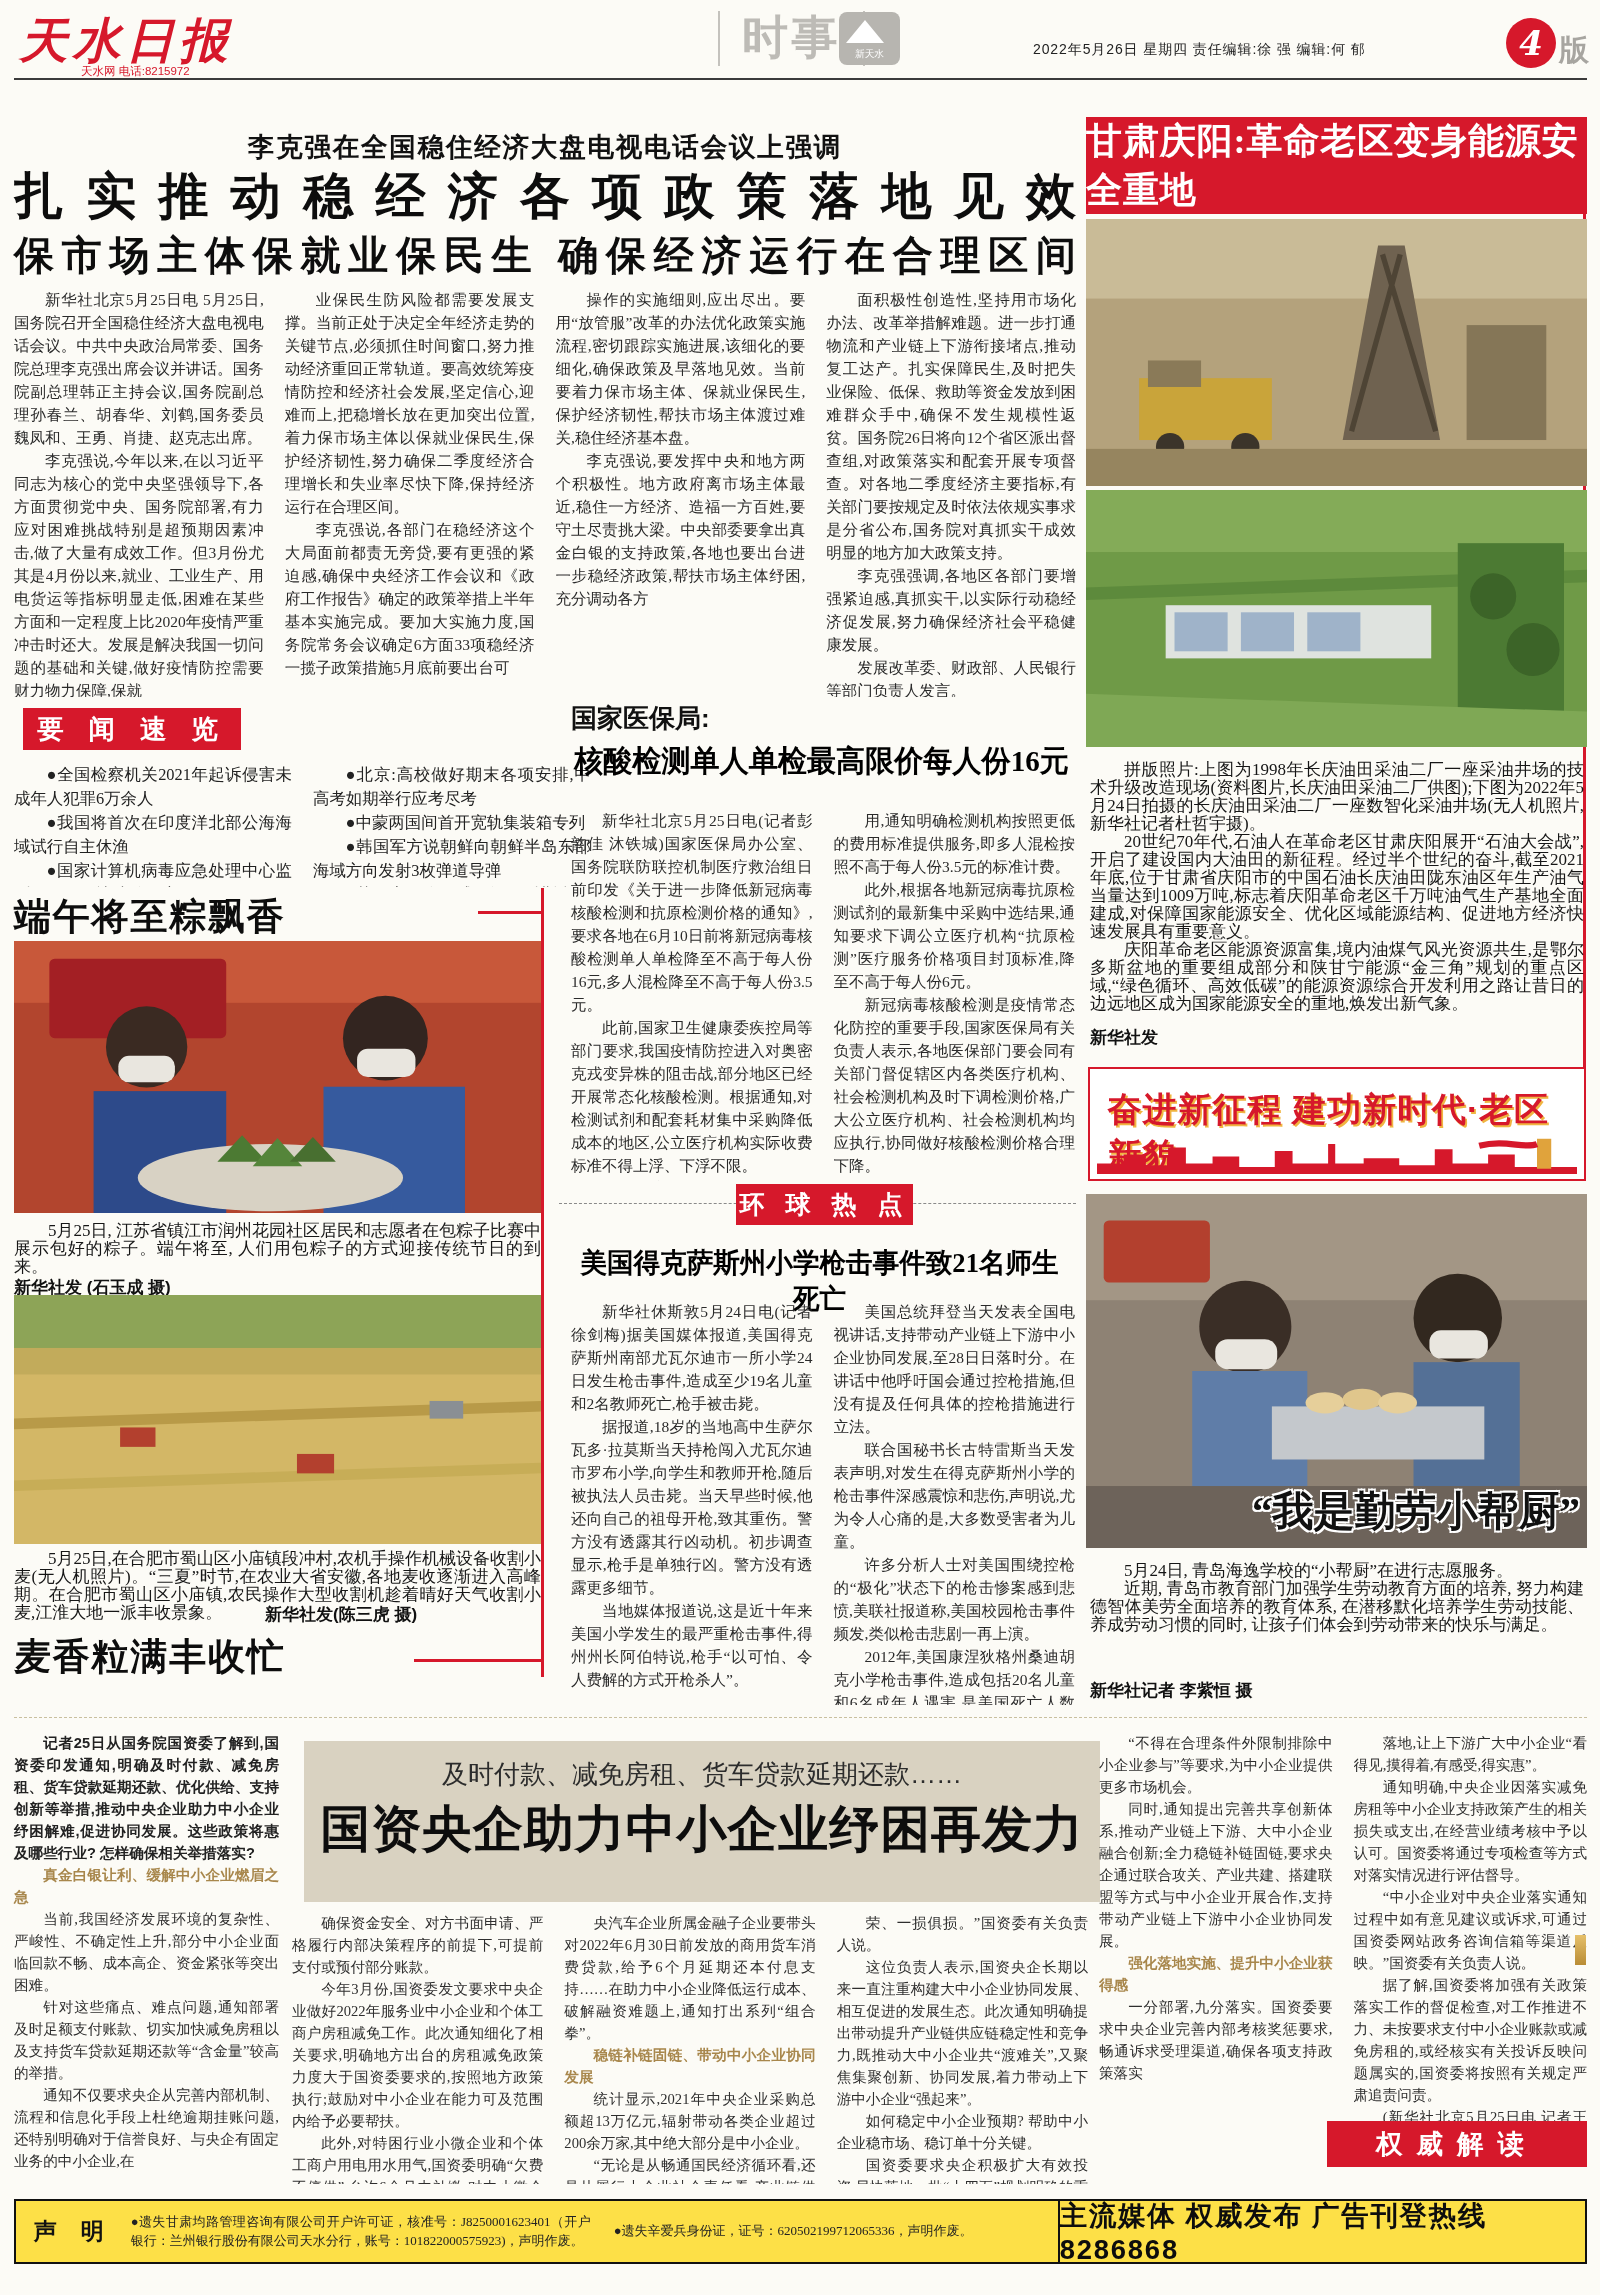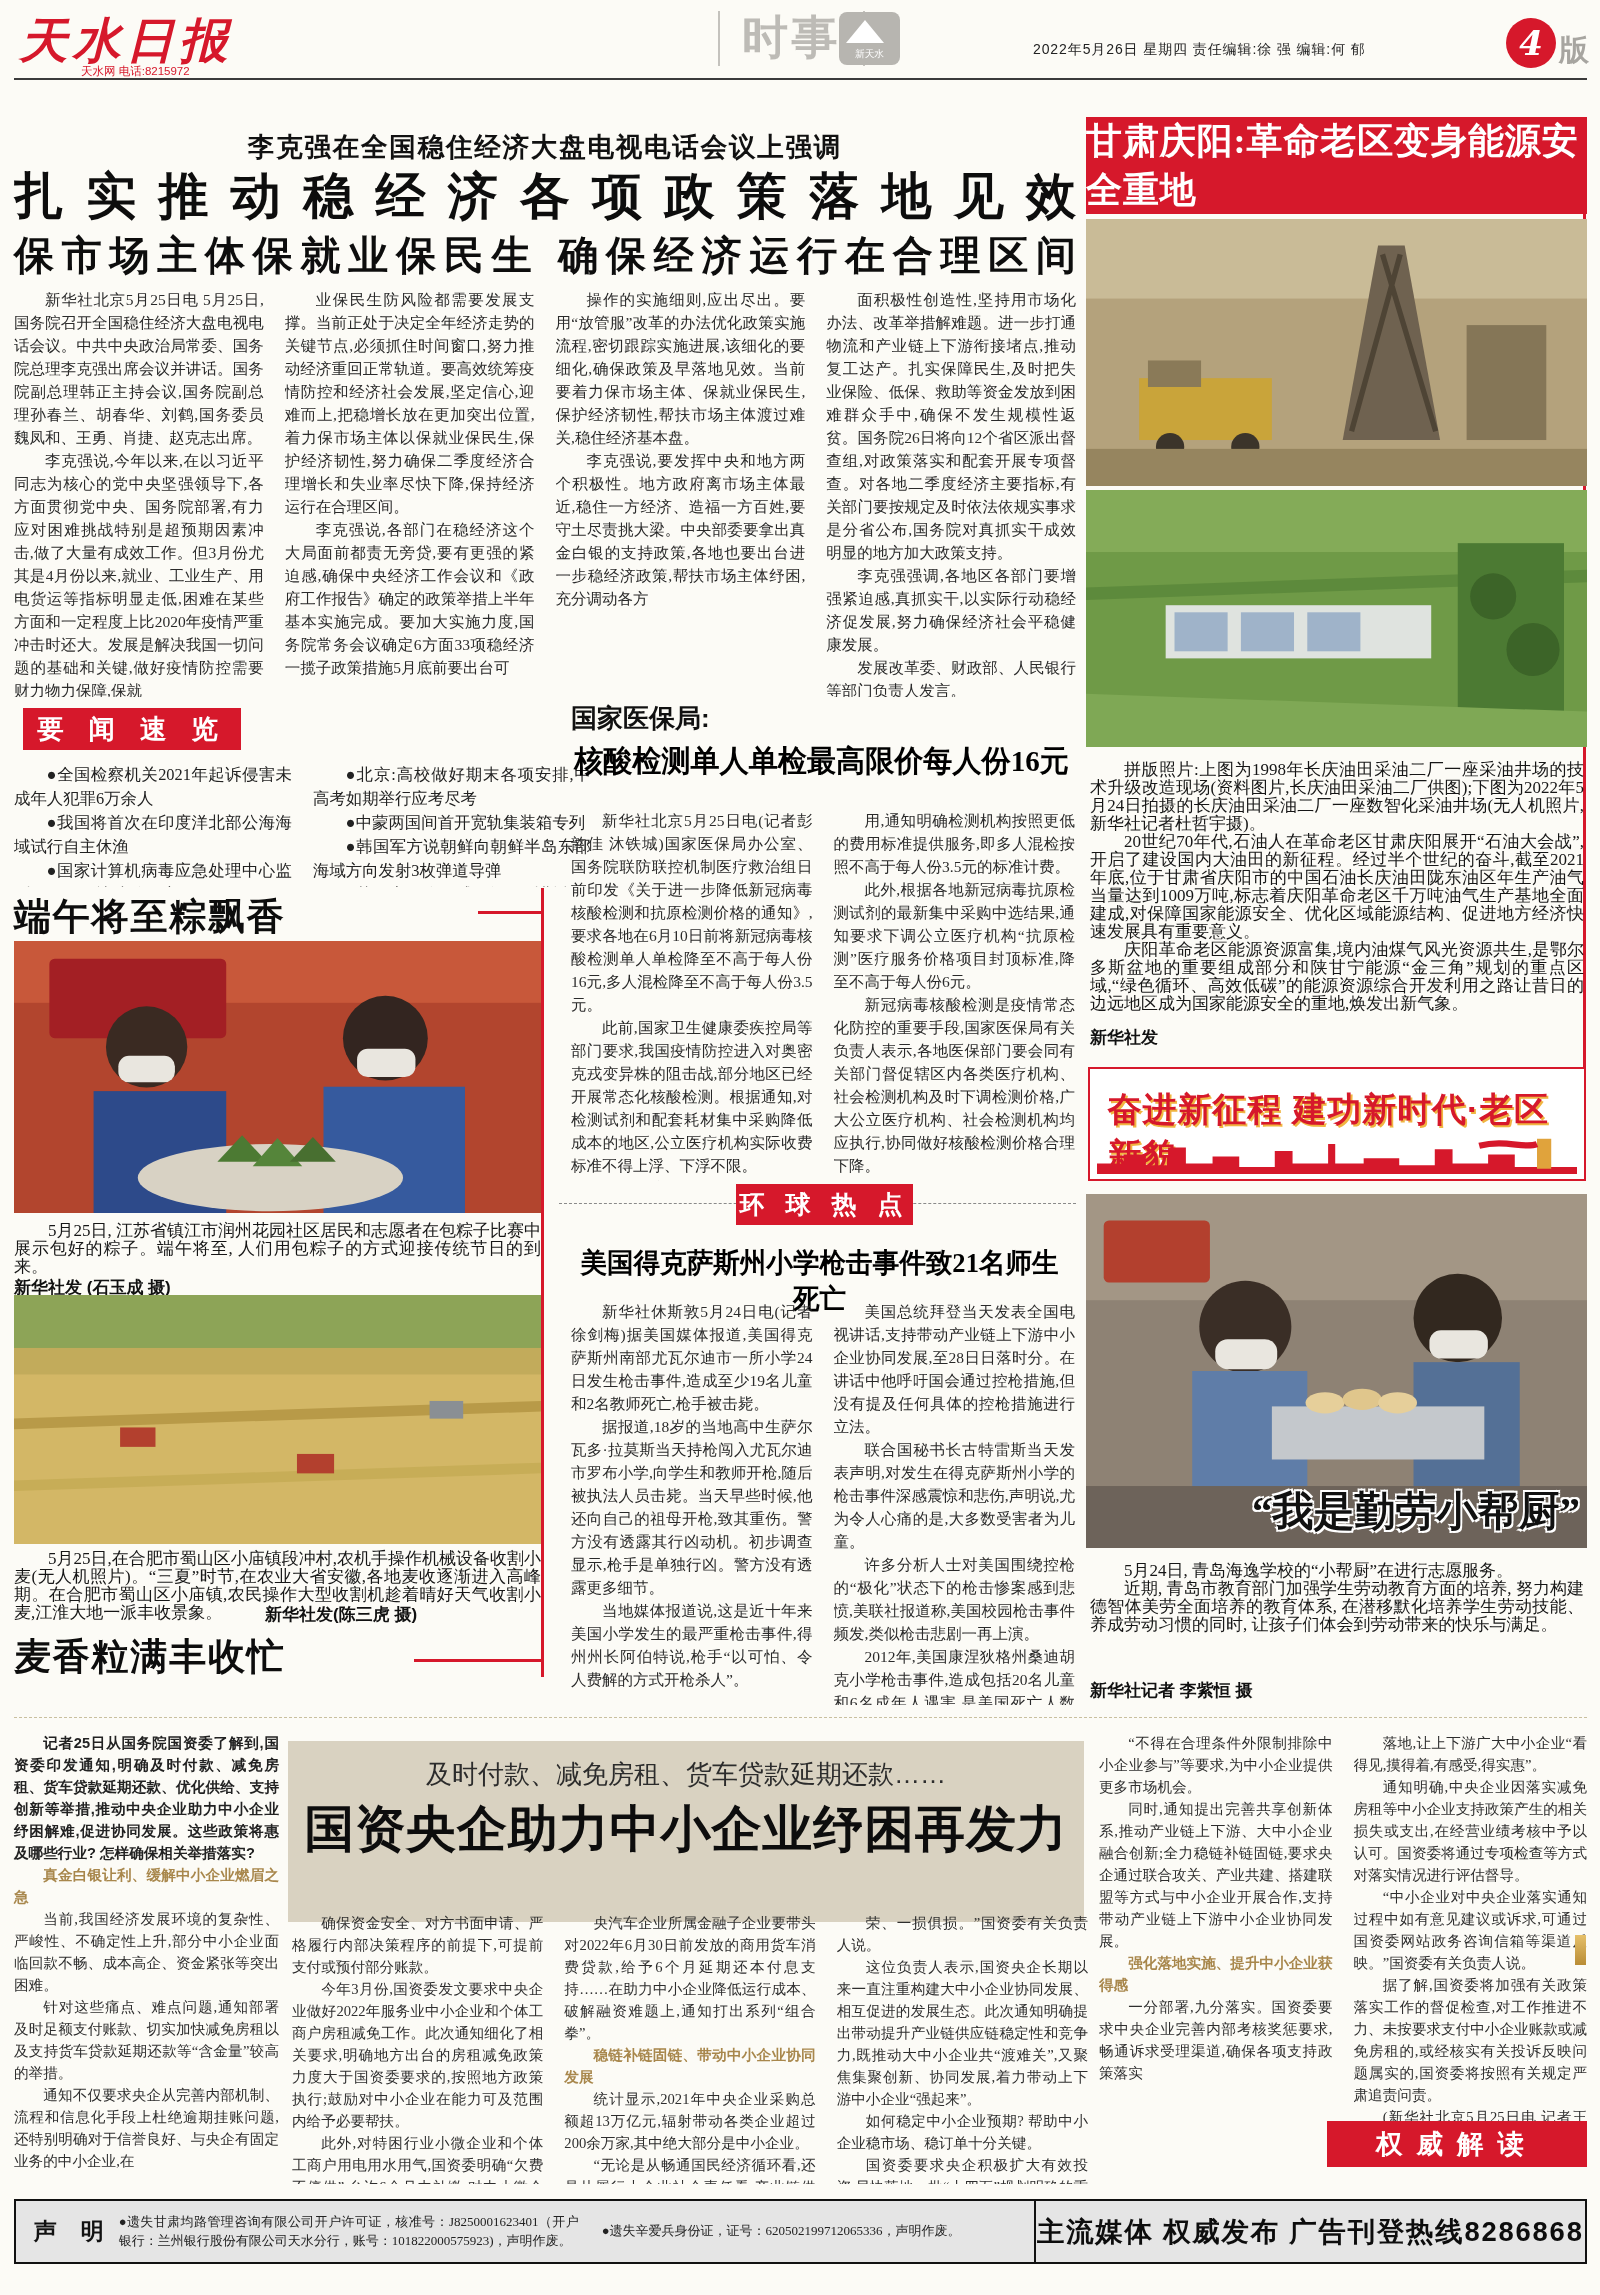--- a/index.html
+++ b/index.html
@@ -74,37 +74,37 @@
   .campaign-title{position:absolute;left:10.6px;top:12.4px;font-size:34px;font-weight:bold;color:#d6182b;
         font-family:"Liberation Sans",sans-serif;letter-spacing:0.9px;text-shadow:1.8px 1.8px 0 #f0b541;}
   .kitchen-photo{left:1086px;top:1194px;width:501px;height:354px;}
   .kitchen-overlay{position:absolute;right:7px;bottom:8.8px;font-size:41px;font-weight:bold;color:#111;
         font-family:"Liberation Serif",serif;text-shadow:-1.8px -1.8px 0 #fff,1.8px -1.8px 0 #fff,-1.8px 1.8px 0 #fff,1.8px 1.8px 0 #fff;}
   .kitchen-caption{left:1090px;top:1562px;width:494px;height:147px;}
   
   .dash-full{left:14px;top:1717px;width:1573px;border-top:1.8px dashed #c9bf9f;}
   
   .soe-col1{left:14px;top:1732px;width:265px;height:453px;}
-  .soe-band{left:288px;top:1741px;width:796px;height:181px;background:#d9d2c1;}
+  .soe-band{left:304px;top:1741px;width:796px;height:161px;background:#d9d2c1;}
   .soe-kicker{position:absolute;left:0;top:16px;width:100%;text-align:center;font-size:26px;color:#2c2c2c;
         font-family:"Liberation Sans",sans-serif;}
   .soe-headline{position:absolute;left:0;top:55px;width:100%;text-align:center;font-size:50px;font-weight:bold;
         color:#0d0d0d;font-family:"Liberation Serif",serif;letter-spacing:0.9px;}
   .soe-mid{left:292px;top:1912px;width:796px;height:272px;}
   .soe-right{left:1099px;top:1732px;width:488px;height:453px;}
   .soe-body p{margin:0;text-indent:2em;font-size:14.6px;line-height:22px;text-align:justify;color:#2e2e2e;}
   .soe-body p.subhead{font-family:"Liberation Sans",sans-serif;font-weight:bold;color:#a8874c;text-indent:2em;}
   .soe-col1 p:first-child{font-family:"Liberation Sans",sans-serif;font-weight:bold;color:#222;}
   .soe-badge{left:1327px;top:2121px;width:260px;height:46px;background:#d6182b;color:#fff;display:flex;
         align-items:center;justify-content:center;font-size:26.5px;font-weight:bold;letter-spacing:14px;
         font-family:"Liberation Sans",sans-serif;}
   .seal{left:1575px;top:1935px;width:10.6px;height:30px;background:linear-gradient(#e6c06a,#b98c35);}
   
   .footer-strip{left:14px;top:2199px;width:1573px;height:65px;border:2.7px solid #111;box-sizing:border-box;
-        display:flex;align-items:center;background:#e5e5e5;}
+        display:flex;align-items:center;background:#fde047;gap:12px;}
   .notice-label{width:85px;padding-left:17.7px;font-size:23px;font-weight:bold;letter-spacing:8.8px;
         font-family:"Liberation Sans",sans-serif;color:#111;flex:none;}
   .notice-texts{flex:none;width:915px;display:flex;gap:23px;align-items:center;}
   .notice-texts p{margin:0;font-size:13px;line-height:18.6px;color:#222;text-align:justify;}
   .notice-1{width:460px;}
   .notice-2{width:407px;}
   .footer-right{flex:1;height:100%;border-left:2.7px solid #111;display:flex;align-items:center;justify-content:center;
         font-size:27.4px;font-weight:bold;color:#0d0d0d;font-family:"Liberation Sans",sans-serif;letter-spacing:1.8px;}
 </style>
 </head>

